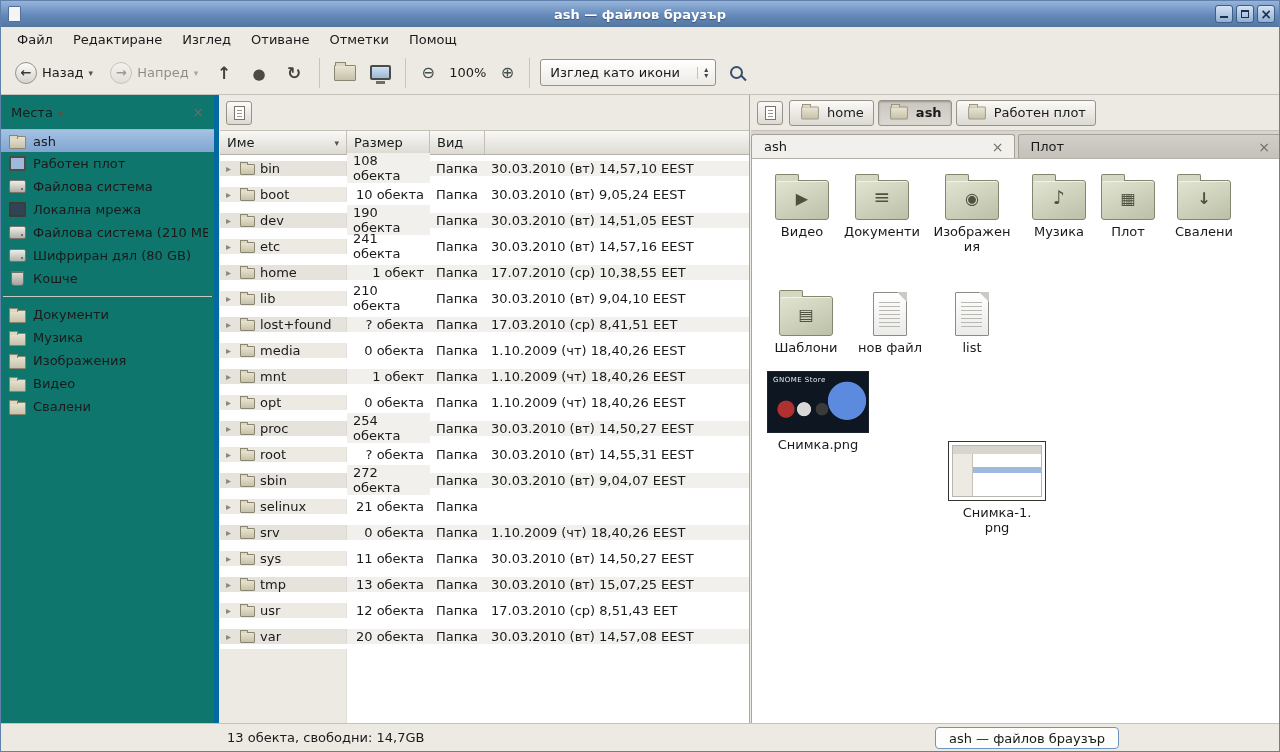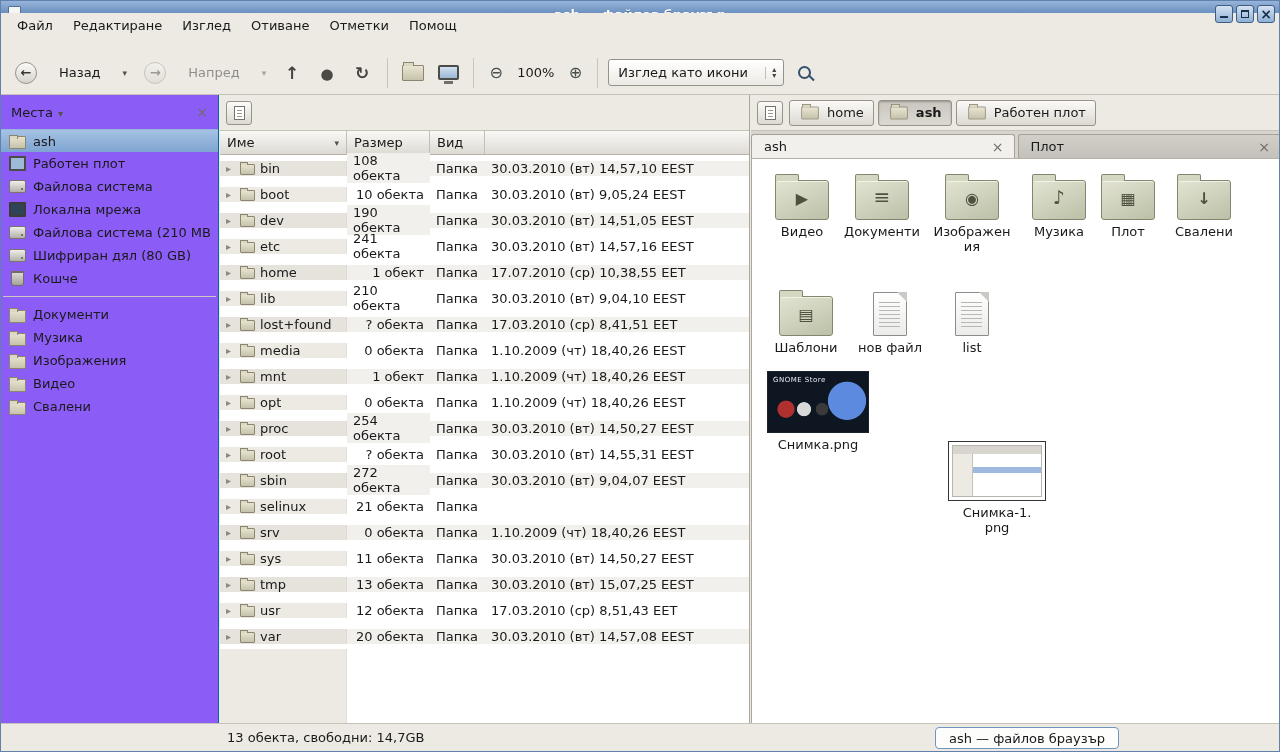--- a/index.html
+++ b/index.html
@@ -14,27 +14,27 @@
   .titlebar .title{position:absolute;left:0;right:0;text-align:center;color:#fff;font-weight:bold;text-shadow:0 1px 1px rgba(0,0,0,.35);}
   .win-btns{position:absolute;right:4px;top:4px;display:flex;gap:3px;z-index:2;}
   .win-btn{width:18px;height:18px;border:1px solid #3f5e84;border-radius:3px;
     background:linear-gradient(#d5e2f2,#8fb0d4);position:relative;color:#17314f;
     display:flex;align-items:center;justify-content:center;font-size:11px;line-height:1;}
   .win-btn.minimize::before{content:"";position:absolute;left:4px;right:4px;bottom:4px;height:2px;background:#17314f;}
   .win-btn.maximize::before{content:"";position:absolute;left:4px;top:4px;right:4px;bottom:4px;border:1px solid #17314f;border-top-width:2px;}
   .win-btn.close::before{content:"×";font-size:14px;font-weight:bold;}
 
   
-  .menubar{position:absolute;top:12px;left:0;right:0;height:24px;background:#edeae3;display:flex;align-items:center;padding-left:6px;}
+  .menubar{position:absolute;top:26px;left:0;right:0;height:24px;background:#edeae3;display:flex;align-items:center;padding-left:6px;}
   .menu-item{padding:3px 10px;cursor:default;}
 
   
   .toolbar{position:absolute;top:50px;left:0;right:0;height:44px;background:#edeae3;border-bottom:1px solid #c6c2b9;
     display:flex;align-items:center;padding:0 8px;gap:5px;}
-  .tb-btn{display:flex;align-items:center;gap:22px;padding:4px 6px;border-radius:3px;}
+  .tb-btn{display:flex;align-items:center;gap:5px;padding:4px 6px;border-radius:3px;}
   .nav-ico{width:22px;height:22px;border-radius:50%;background:linear-gradient(#fcfbfa,#d6d3cc);
     border:1px solid #97938a;display:flex;align-items:center;justify-content:center;
     font-size:13px;font-weight:bold;color:#3a3834;}
   .arrow-left-icon::before{content:"←";}
   .arrow-right-icon::before{content:"→";}
   .dd-arrow{font-size:9px;color:#55524c;}
   .dd-arrow::before{content:"▾";}
   .tb-btn.disabled{opacity:.45;}
   .tb-icobtn{width:30px;height:30px;display:flex;align-items:center;justify-content:center;border-radius:3px;
     font-size:17px;color:#45433e;}
@@ -52,21 +52,21 @@
   .zoom-label{padding:0 4px;}
   .combo{display:flex;align-items:center;gap:10px;border:1px solid #969287;border-radius:3px;
     background:linear-gradient(#ffffff,#eceae4);padding:5px 7px 5px 9px;min-width:176px;}
   .combo .spin{display:flex;flex-direction:column;font-size:8px;line-height:6px;color:#45433e;border-left:1px solid #c4c0b7;padding-left:6px;margin-left:auto;}
   .combo .spin i::before{content:"▴";font-style:normal;}
   .combo .spin b::before{content:"▾";font-weight:normal;}
   .search-icon{width:13px;height:13px;border:2px solid #33506e;border-radius:50%;position:relative;}
   .search-icon::after{content:"";position:absolute;width:7px;height:2px;background:#33506e;transform:rotate(45deg);right:-6px;bottom:-2px;}
 
   
-  .sidebar{position:absolute;left:0;top:94px;width:218px;height:630px;background:#8b5cf6;border-right:1px solid #0369a1;}
+  .sidebar{position:absolute;left:0;top:94px;width:218px;height:630px;background:#0f766e;border-right:5px solid #0369a1;}
   .side-head{display:flex;align-items:center;height:34px;padding:0 8px 0 10px;gap:5px;}
   .side-head .caret::before{content:"▾";font-size:10px;color:#55524c;}
   .close-x{margin-left:auto;color:#6e6b64;font-size:14px;width:16px;text-align:center;}
   .close-x::before{content:"×";}
   .side-item{display:flex;align-items:center;gap:7px;height:23px;padding:0 6px 0 8px;}
   .side-item[data-selected="true"]{background:linear-gradient(#a5c2e3,#7fa5d2);border-top:1px solid #94b4da;}
   .side-label{white-space:nowrap;overflow:hidden;}
   .side-sep{height:1px;background:#ccc8bf;margin:6px 2px;}
   .mini-ico{width:17px;height:15px;position:relative;flex:none;display:flex;align-items:center;justify-content:center;}
   .side-item[data-icon="folder"] .mini-ico::before{content:"";width:16px;height:11px;background:linear-gradient(#e7e3d0,#c6c2aa);

